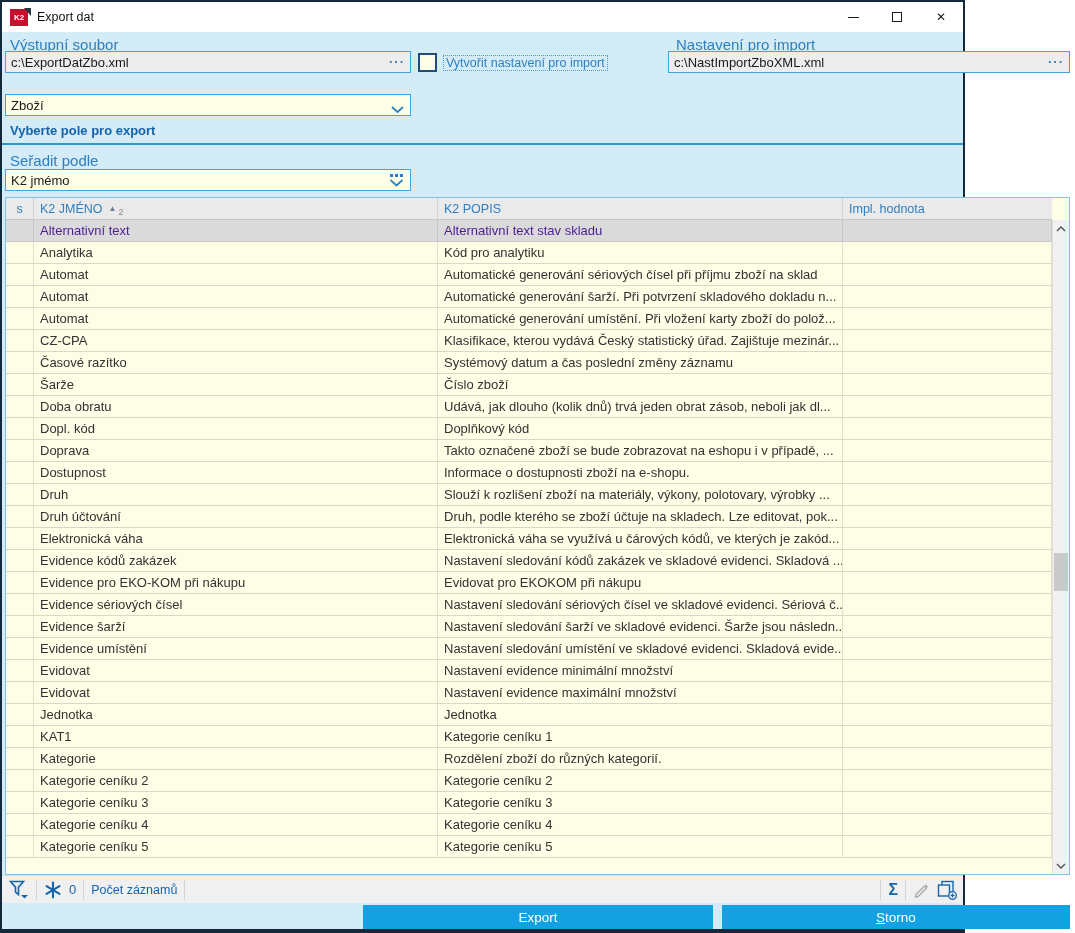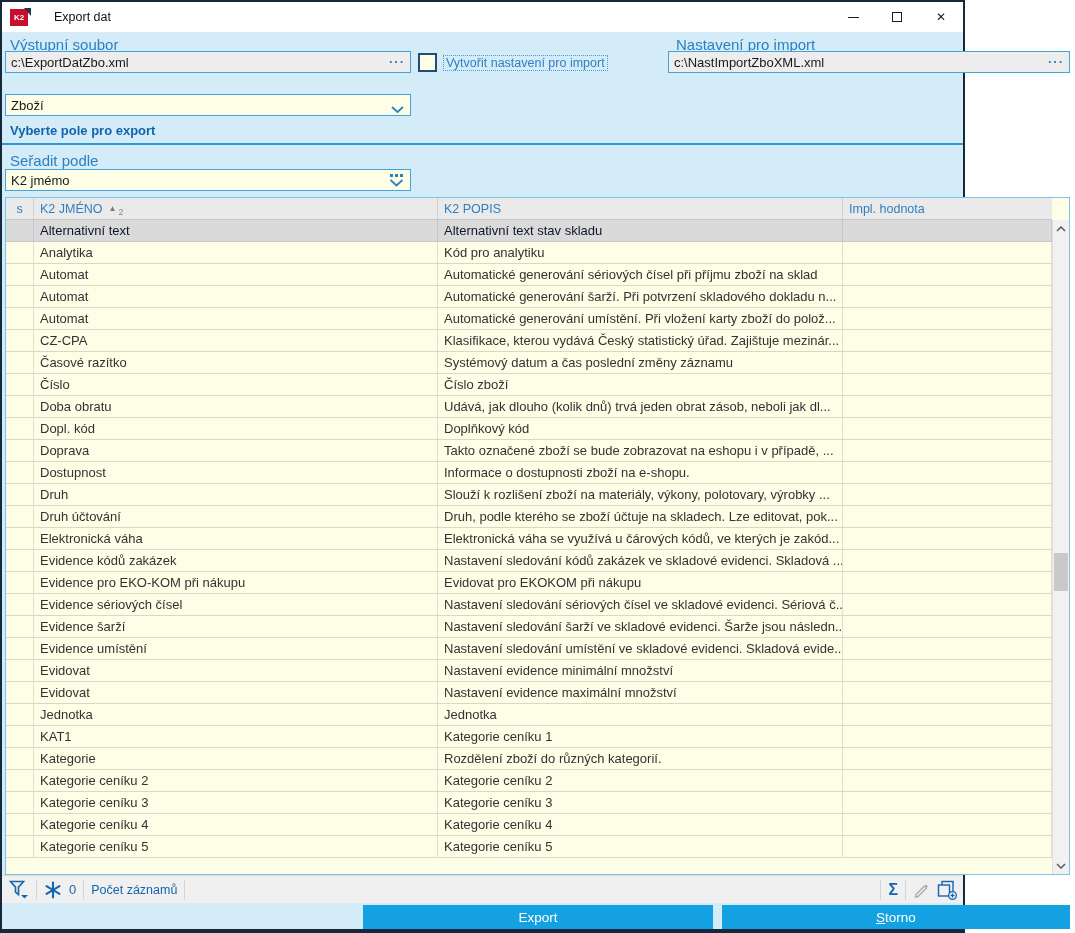--- a/index.html
+++ b/index.html
@@ -12,21 +12,21 @@
        font-family:"Liberation Sans", sans-serif;}
   .window{position:relative;width:965px;height:933px;background:var(--panel);
           border:2px solid var(--frame);border-bottom-width:4px;}
   
   .titlebar{position:absolute;left:0;top:0;right:0;height:30px;background:#fff;
             display:flex;align-items:center;}
   .logo{position:relative;width:18px;height:17px;background:var(--logo-red);margin-left:8px;
         color:#fff;font-size:8px;font-weight:bold;display:flex;align-items:center;justify-content:center;}
   .logo::after{content:"";position:absolute;top:-1px;right:-3px;width:0;height:0;
         border-left:7px solid transparent;border-top:8px solid #2A3442;}
-  .title-text{margin-left:26px;font-size:12.5px;color:#111;}
+  .title-text{margin-left:9px;font-size:12.5px;color:#111;}
   .win-btns{margin-left:auto;display:flex;height:30px;}
   .win-btn{width:44px;height:30px;display:flex;align-items:center;justify-content:center;color:#1A1A1A;}
   .glyph-min{width:11px;height:1px;background:#1A1A1A;}
   .glyph-max{width:10px;height:10px;border:1px solid #1A1A1A;}
   .glyph-close{font-size:12px;line-height:1;}
   
   .flabel{position:absolute;font-size:15px;color:var(--accent);}
   .field{position:absolute;height:22px;border:1px solid var(--border-blue);font-size:13px;color:#1A1A1A;
          display:flex;align-items:center;padding-left:5px;padding-right:8px;white-space:nowrap;overflow:hidden;}
   .field.gray{background:var(--gray-field);}
@@ -48,21 +48,21 @@
   .thead{background:#EAEAEA;color:var(--accent);font-size:12.5px;border-bottom:1px solid #C6C6C6;}
   .thead .hcell{display:flex;align-items:center;padding-left:6px;border-right:1px solid #D2D2D2;
                 white-space:nowrap;overflow:hidden;margin-right:17px0;}
   .thead .hcell.first{justify-content:center;padding-left:0;}
   .sort-arrow{font-size:8px;color:#6B7C8C;margin-left:6px;}
   .sort-num{font-size:9px;color:#8A8A8A;margin-left:2px;margin-top:6px;}
   .tbody{position:relative;flex:1;}
   .trow{background:var(--yellow);border-bottom:1px solid #DBD7C6;color:#333;font-size:13px;}
   .trow .tcell{display:flex;align-items:center;padding-left:6px;border-right:1px solid #E2DEC9;
                white-space:nowrap;overflow:hidden;}
-  .trow.selected{background:var(--selected);color:#0f172a;border-bottom-color:#C7C7C7;}
+  .trow.selected{background:var(--selected);color:#4c1d95;border-bottom-color:#C7C7C7;}
   .trow.selected .tcell{border-right-color:#C7C7C7;}
   .tbody-cols{position:absolute;left:0;top:0;bottom:0;right:17px;}
   
   .vscroll{position:absolute;right:0;top:0;bottom:0;width:17px;background:#F1F1F1;border-left:1px solid #E0E0E0;}
   .varrow{position:absolute;left:0;width:16px;height:17px;display:flex;align-items:center;justify-content:center;}
   .varrow.up{top:0;} .varrow.down{bottom:0;}
   .vthumb{position:absolute;left:1px;width:14px;height:38px;top:333px;background:#C9C9C9;}
   
   .statusbar{position:absolute;left:0;right:0;top:873px;height:28px;background:#F0F0F0;
              border-top:1px solid #DADADA;display:flex;align-items:center;font-size:12.5px;color:var(--accent-dark);}
@@ -192,21 +192,21 @@
             <div class="tcell impl"></div>
           </div>
           <div class="trow">
             <div class="tcell sel"></div>
             <div class="tcell name">Časové razítko</div>
             <div class="tcell desc">Systémový datum a čas poslední změny záznamu</div>
             <div class="tcell impl"></div>
           </div>
           <div class="trow">
             <div class="tcell sel"></div>
-            <div class="tcell name">Číslo</div>
+            <div class="tcell name">Šarže</div>
             <div class="tcell desc">Číslo zboží</div>
             <div class="tcell impl"></div>
           </div>
           <div class="trow">
             <div class="tcell sel"></div>
             <div class="tcell name">Doba obratu</div>
             <div class="tcell desc">Udává, jak dlouho (kolik dnů) trvá jeden obrat zásob, neboli jak dl...</div>
             <div class="tcell impl"></div>
           </div>
           <div class="trow">

